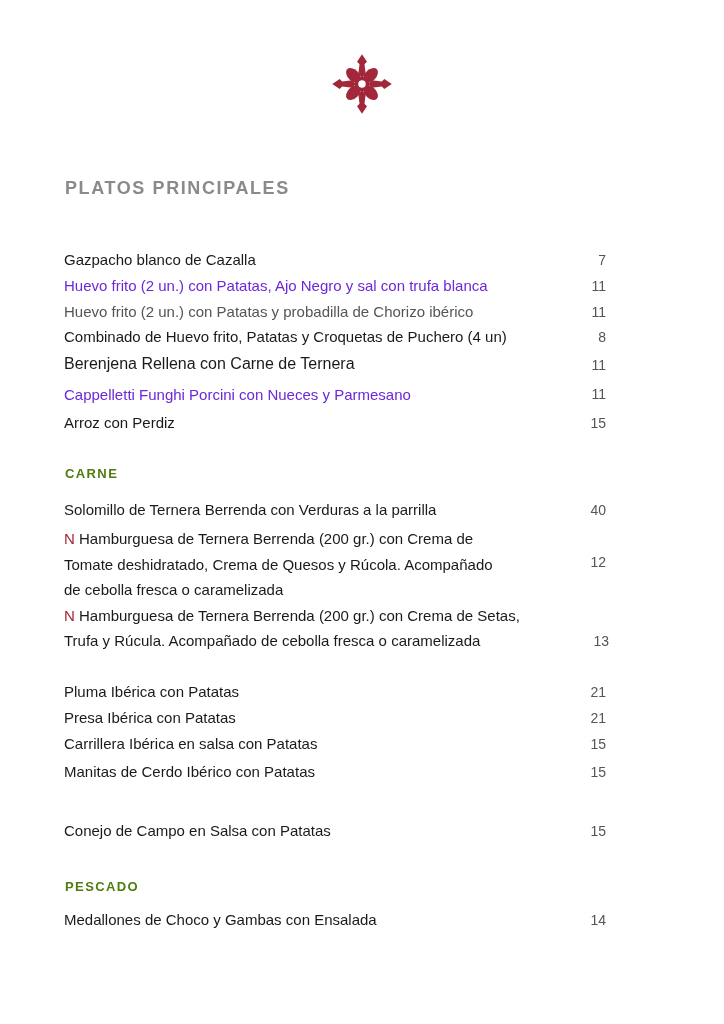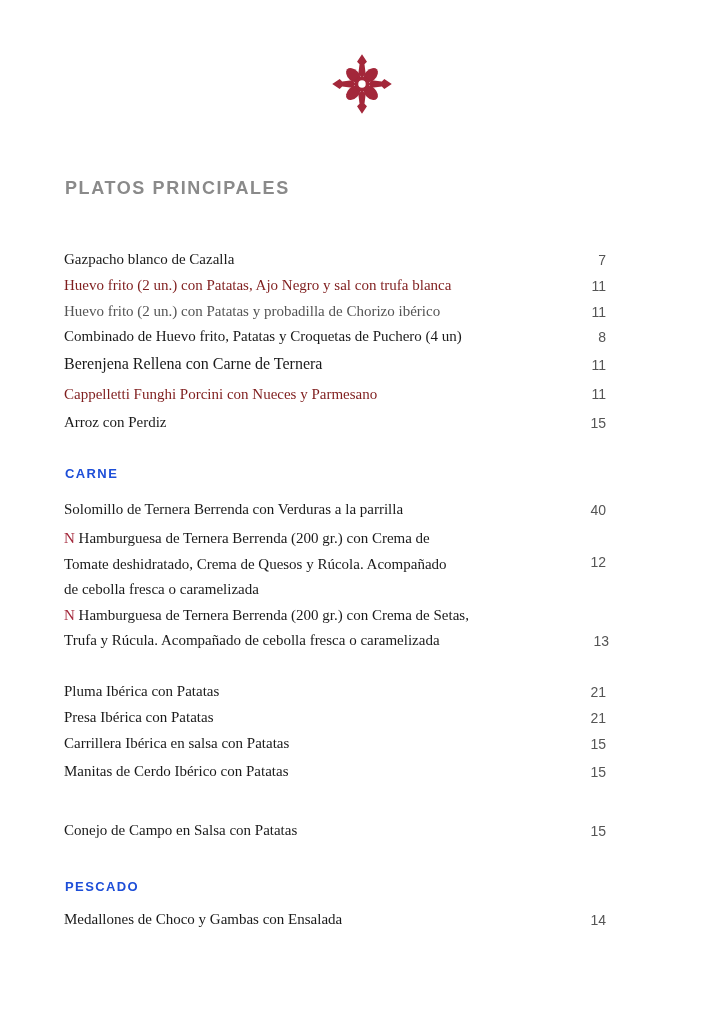--- a/index.html
+++ b/index.html
@@ -6,29 +6,29 @@
     body { width: 724px; height: 1024px; position: relative; overflow: hidden; }
     .logo { position: absolute; left: 331px; top: 53px; width: 62px; height: 62px; }
     .h1 {
       position: absolute; left: 65px; top: 178px;
       font-family: "Liberation Sans", sans-serif; font-weight: bold;
       font-size: 18px; letter-spacing: 1.6px; color: #8a8a8a;
     }
     .h2 {
       position: absolute; left: 65px;
       font-family: "Liberation Sans", sans-serif; font-weight: bold;
-      font-size: 13px; letter-spacing: 1.4px; color: #1d4ed8;
+      font-size: 13px; letter-spacing: 1.4px; color: #4d7c0f;
     }
     .line {
       position: absolute; left: 64px;
-      font-family: Liberation Serif, serif; font-size: 15px; color: #1a1a1a;
+      font-family: Liberation Sans, sans-serif; font-size: 15px; color: #1a1a1a;
       white-space: nowrap;
     }
     .line.big { font-size: 16px; }
-    .line.green { color: #7f1d1d; }
+    .line.green { color: #6d28d9; }
     .line.grey { color: #555555; text-align: center; }
     .price {
       position: absolute; right: 118px;
       font-family: "Liberation Sans", sans-serif; font-size: 14px; color: #555555;
       text-align: right;
     }
     .price.p13 { right: 115px; }
     .mark { color: #a3273a; }
   </style>
 </head>

